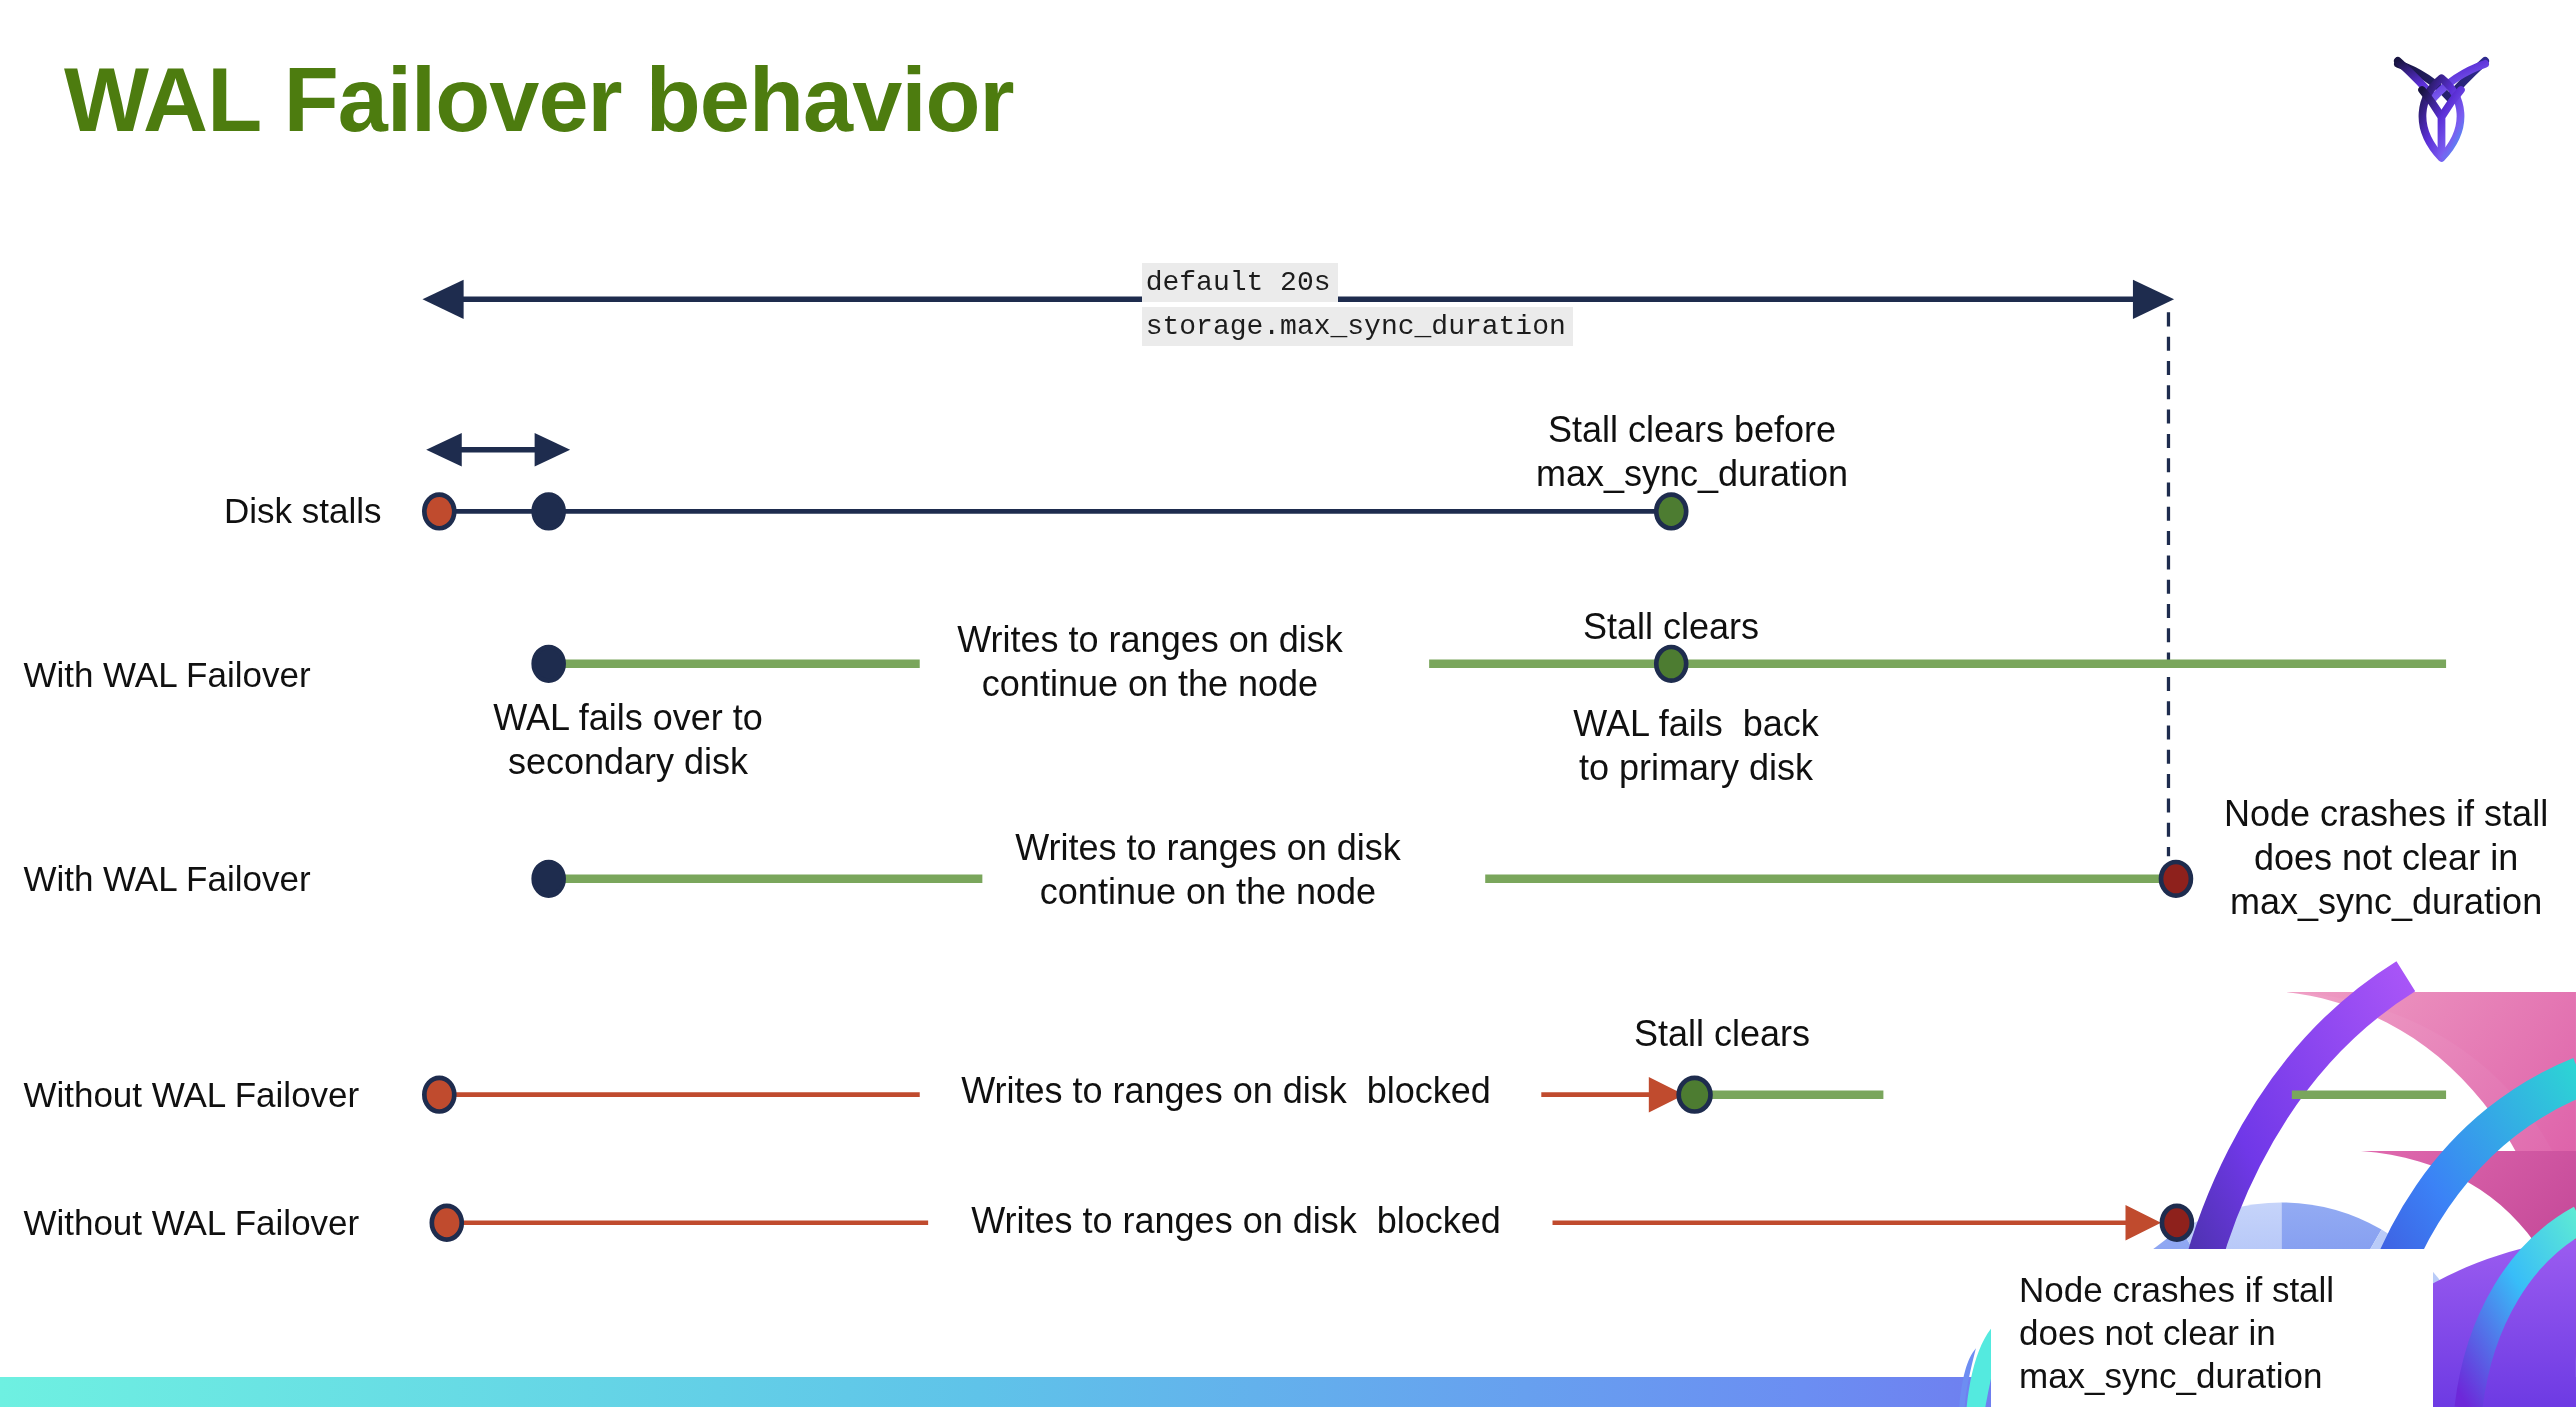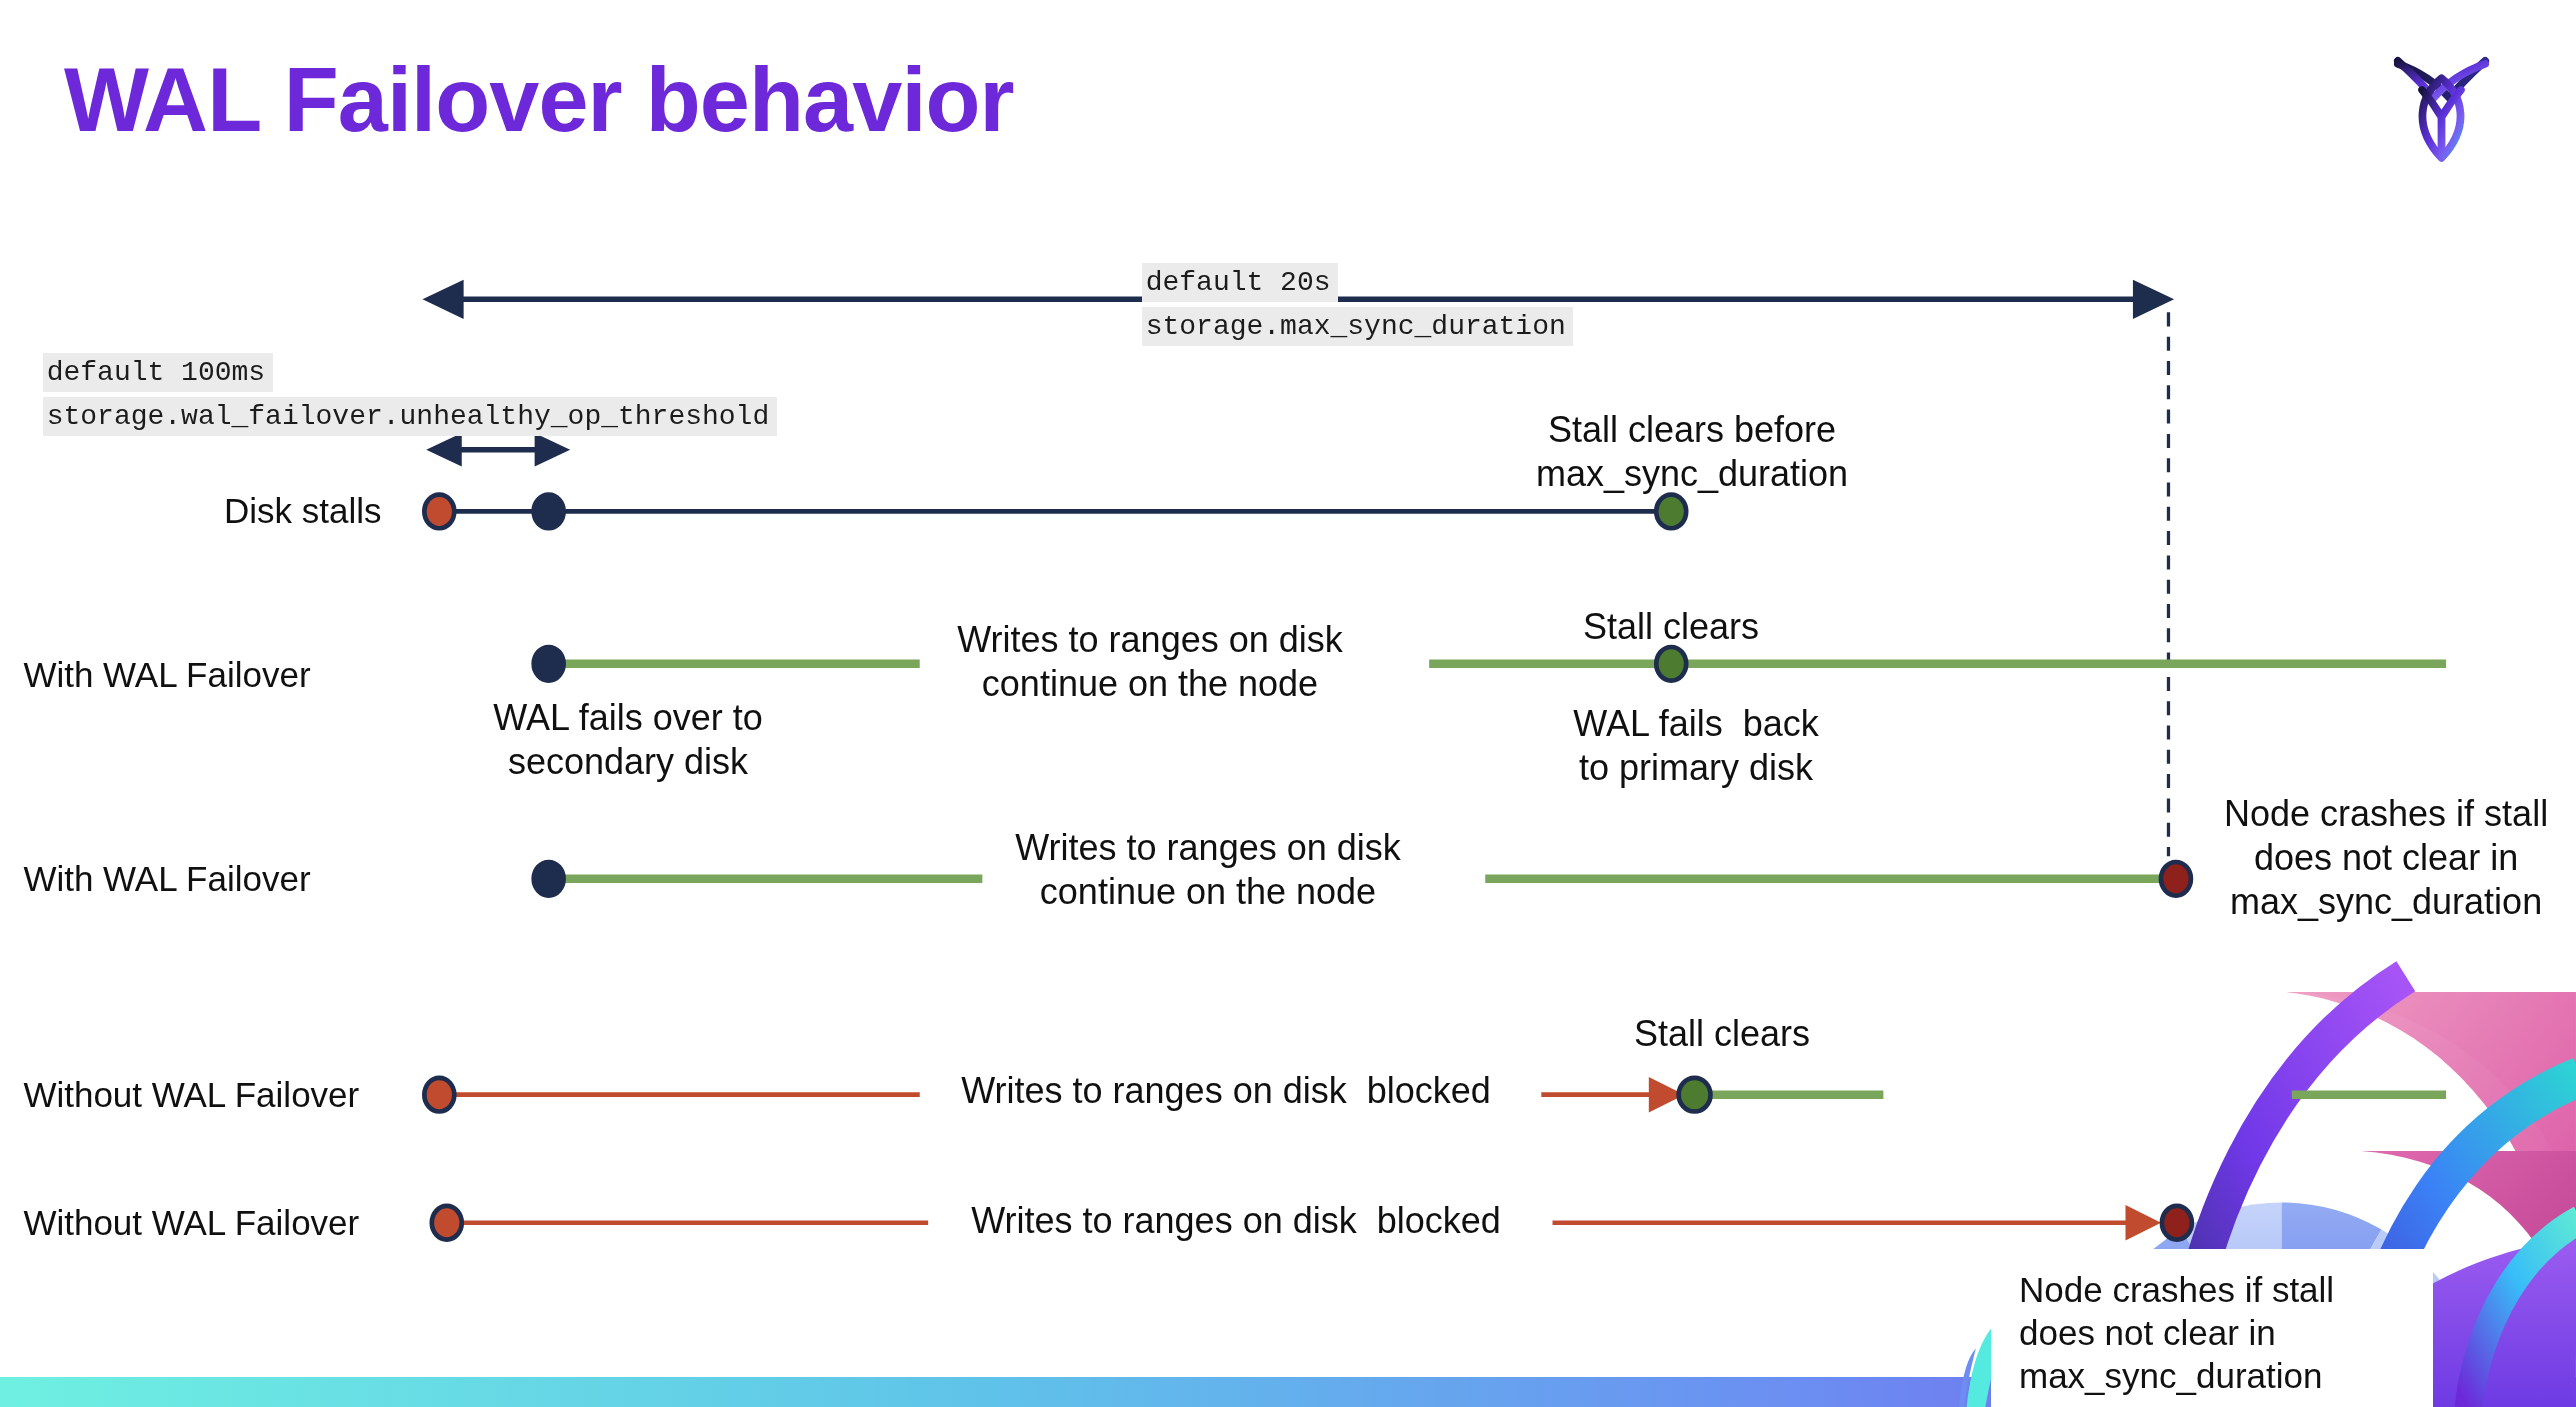--- a/index.html
+++ b/index.html
@@ -4,21 +4,21 @@
 <style>
   html,body { margin:0; padding:0; background:#ffffff; }
   .canvas {
     position:relative; width:2576px; height:1408px;
     background:#ffffff; overflow:hidden;
     font-family:"Liberation Sans","DejaVu Sans",sans-serif;
     color:var(--text,#111);
   }
   .page-title {
     position:absolute; left:64px; top:49px; margin:0;
-    font-size:90px; font-weight:800; letter-spacing:-0.9px; color:#6d28d9;
+    font-size:90px; font-weight:800; letter-spacing:-0.9px; color:#4d7c0f;
     white-space:pre;
   }
   
   .callout { position:absolute; }
   .code-line {
     display:block; width:fit-content;
     font-family:"Liberation Mono","DejaVu Sans Mono",monospace;
     font-size:28px; line-height:37px; color:#1c1c1c;
     background:var(--code-bg,#ebebeb);
     padding:0.9px 7.5px 0.9px 3.7px; margin-bottom:5px; white-space:pre;
@@ -79,24 +79,20 @@
     <path d="M95,15 C72,23 56,34 42,50 C28,33 18,24 5,12" fill="none" stroke="url(#logoGrad)" stroke-width="8" stroke-linecap="round"></path>
     <path d="M50,30 C28,48 20,80 50,112 C80,80 72,48 50,30 Z" fill="none" stroke="url(#logoGrad)" stroke-width="8" stroke-linejoin="round"></path>
     <path d="M50,108 L50,70 M50,70 C43,58 37,50 30,42 M50,70 C57,58 63,50 70,42" fill="none" stroke="url(#logoGrad)" stroke-width="8" stroke-linecap="round"></path>
   </svg>
 
   <div class="callout" style="left:1142px; top:263px; z-index:7;">
     <span class="code-line">default 20s</span>
     <span class="code-line">storage.max_sync_duration</span>
   </div>
 
-  <div class="callout" style="left:43px; top:353px; z-index:7;">
-    <span class="code-line">default 100ms</span>
-    <span class="code-line">storage.wal_failover.unhealthy_op_threshold</span>
-  </div>
 
   <div class="bottom-bar"></div>
 
   <svg class="artwork" width="617" height="486" viewBox="0 0 660 520">
     <defs>
       <linearGradient id="gPink" x1="0" y1="0" x2="1" y2="1">
         <stop offset="0" stop-color="#ef9ec4"></stop>
           <stop offset="1" stop-color="#d6479e"></stop>
       </linearGradient>
       <linearGradient id="gPink2" x1="0" y1="0" x2="1" y2="1">

